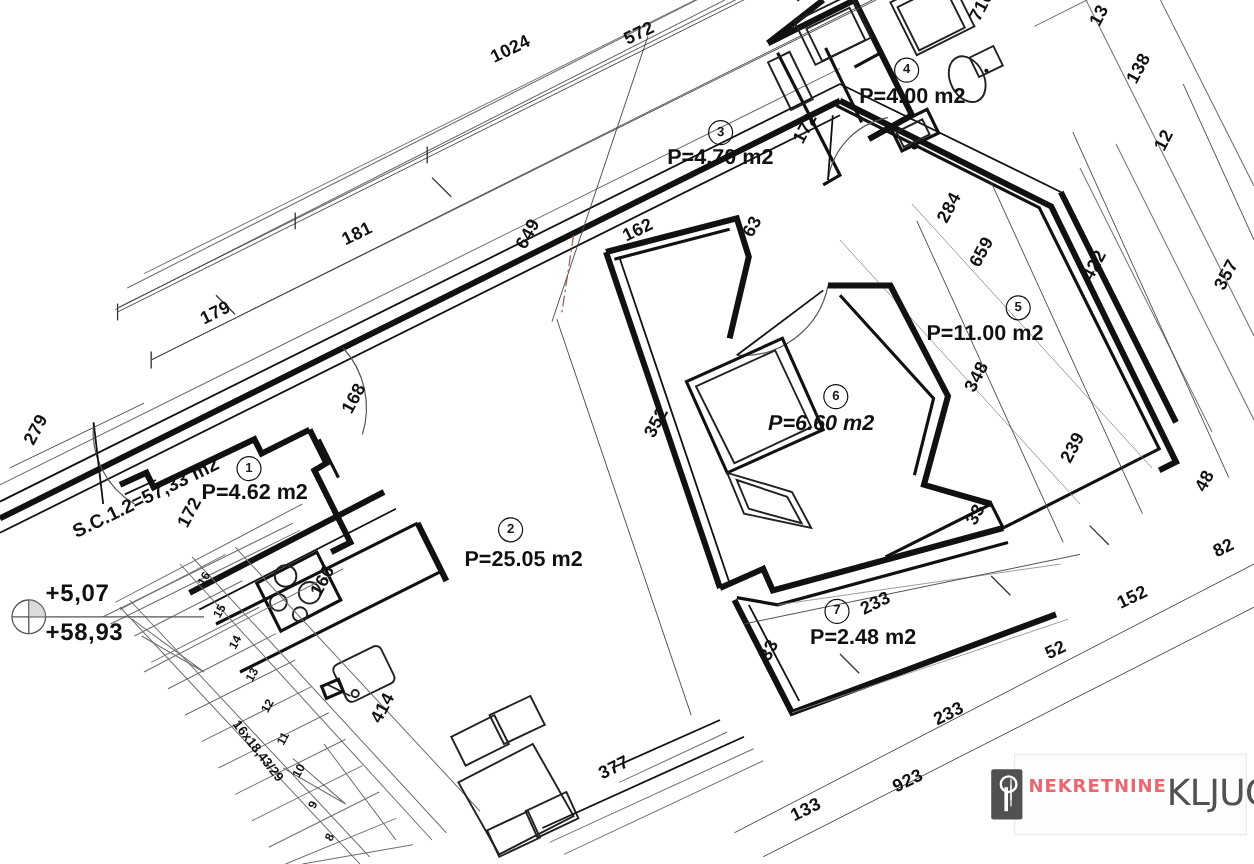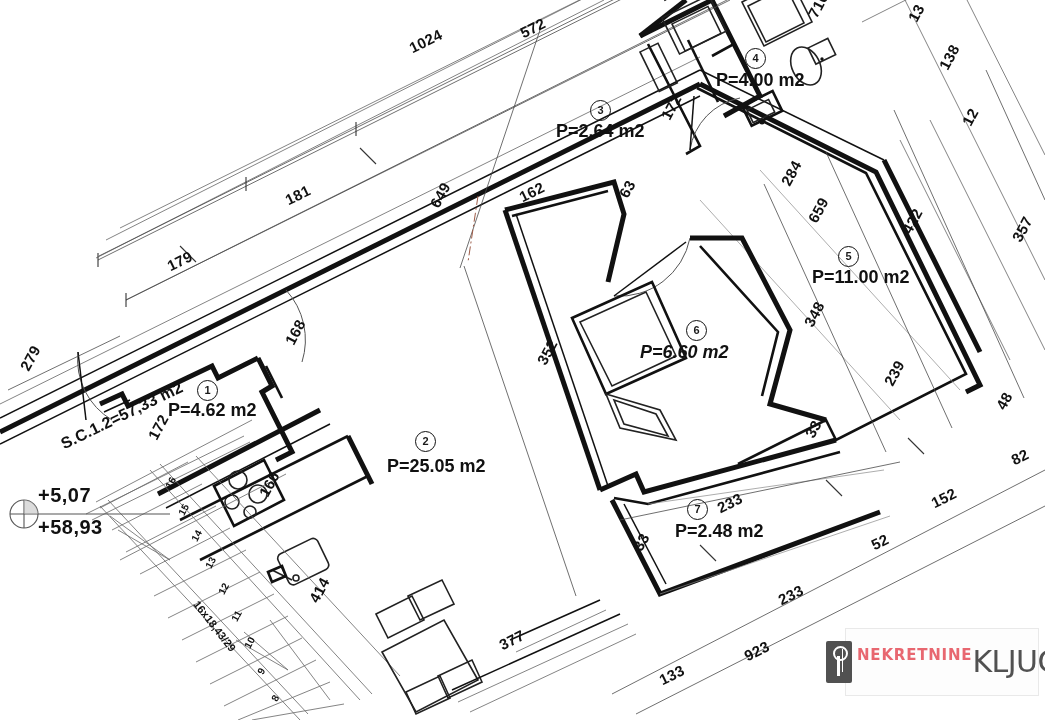--- a/index.html
+++ b/index.html
@@ -340,25 +340,25 @@
     <div class="lbl dim" style="left: 500px; top: 637px; transform: rotate(-26deg);">377</div>
     <div class="lbl dim" style="left: 289px; top: 335px; transform: rotate(-62deg);">168</div>
     <div class="lbl dim" style="left: 152px; top: 430px; transform: rotate(-62deg);">172</div>
     <div class="lbl dim" style="left: 263px; top: 487px; transform: rotate(-62deg);">166</div>
     <div class="lbl dim" style="left: 313px; top: 593px; transform: rotate(-62deg);">414</div>
     <div class="roomnum" style="left: 197px; top: 380px;">1</div>
     <div class="lbl area" style="left: 168px; top: 400px;">P=4.62 m2</div>
     <div class="roomnum" style="left: 415px; top: 431px;">2</div>
     <div class="lbl area" style="left: 387px; top: 456px; text-align: right;">P=25.05 m2</div>
     <div class="roomnum" style="left: 590px; top: 100px;">3</div>
-    <div class="lbl area" style="left: 556px; top: 121px;">P=2.64 m2</div>
+    <div class="lbl area" style="left: 556px; top: 121px;">P=4.70 m2</div>
     <div class="roomnum" style="left: 745px; top: 48px;">4</div>
     <div class="lbl area" style="left: 716px; top: 70px;">P=4.00 m2</div>
     <div class="roomnum" style="left: 838px; top: 246px;">5</div>
-    <div class="lbl area" style="left: 812px; top: 267px;">P=11.00 m2</div>
+    <div class="lbl area" style="left: 772px; top: 267px;">P=11.00 m2</div>
     <div class="roomnum" style="left: 686px; top: 320px;">6</div>
     <div class="lbl area" style="left: 640px; top: 342px; font-style: italic;">P=6.60 m2</div>
     <div class="roomnum" style="left: 687px; top: 499px;">7</div>
     <div class="lbl area" style="left: 675px; top: 521px;">P=2.48 m2</div>
     <div class="lbl dim-xs" style="left: 168px; top: 482px; transform: rotate(-62deg);">16</div>
     <div class="lbl dim-xs" style="left: 181.2px; top: 508.6px; transform: rotate(-62deg);">15</div>
     <div class="lbl dim-xs" style="left: 194.4px; top: 535.2px; transform: rotate(-62deg);">14</div>
     <div class="lbl dim-xs" style="left: 207.6px; top: 561.8px; transform: rotate(-62deg);">13</div>
     <div class="lbl dim-xs" style="left: 220.8px; top: 588.4px; transform: rotate(-62deg);">12</div>
     <div class="lbl dim-xs" style="left: 234px; top: 615px; transform: rotate(-62deg);">11</div>

